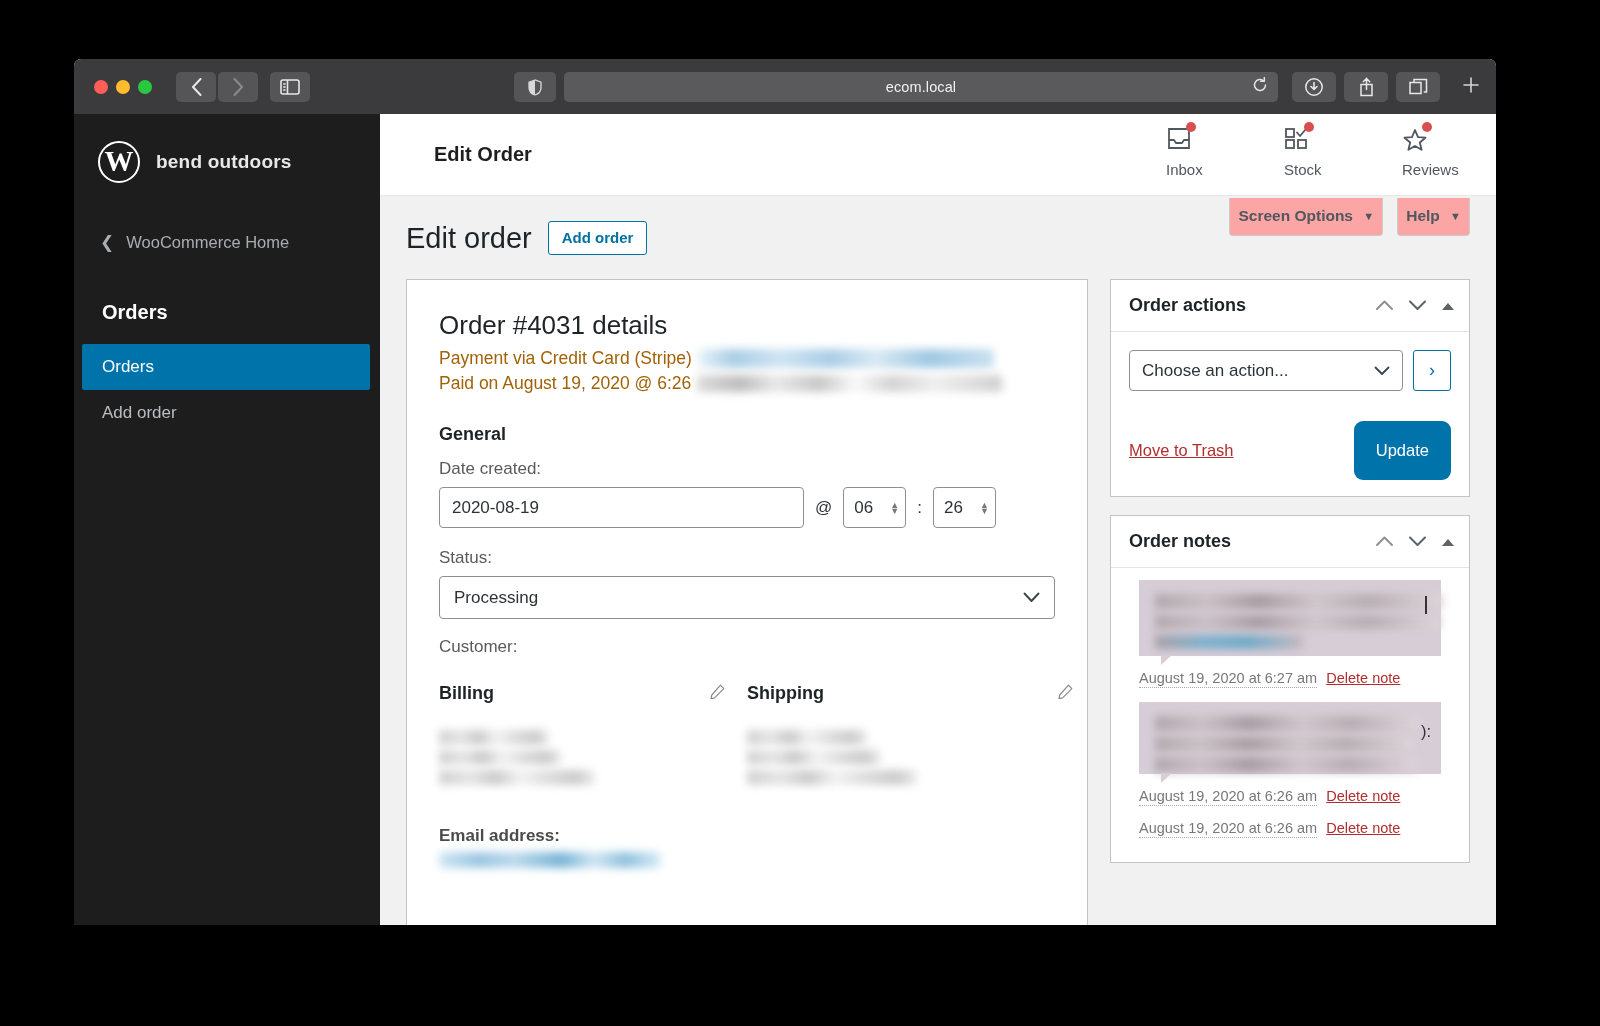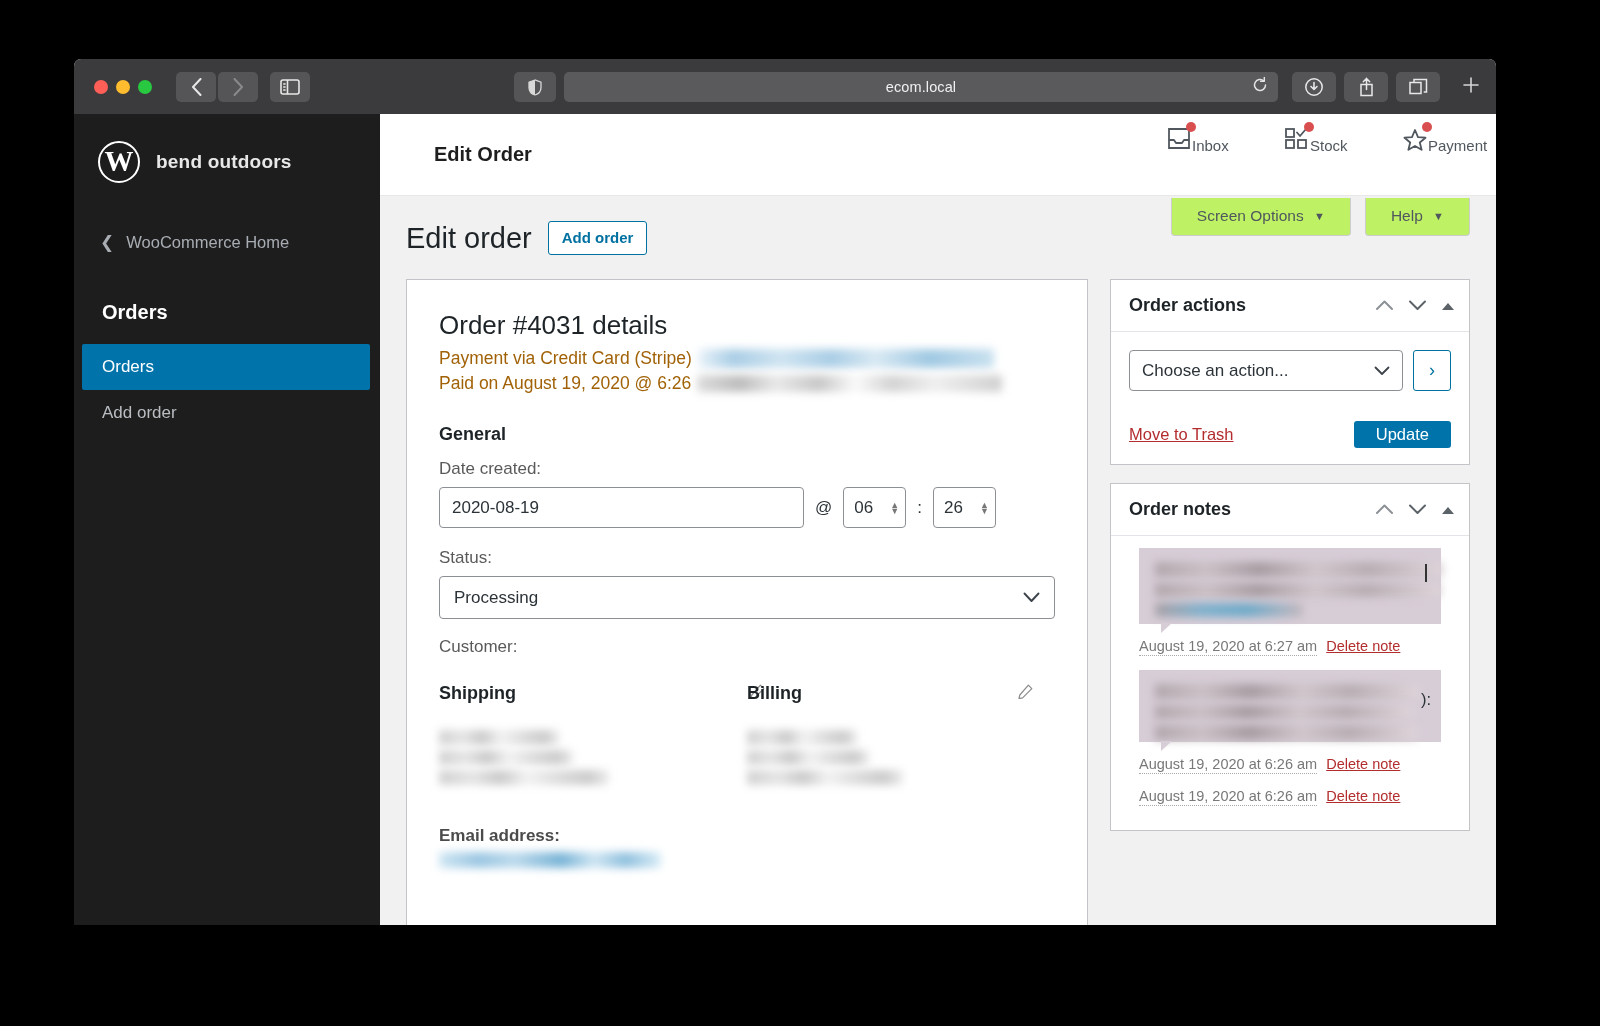--- a/index.html
+++ b/index.html
@@ -167,45 +167,46 @@
     align-items: center;
     padding: 0 26px 0 54px;
     position: relative;
   }
   .wc-title { font-size: 20px; font-weight: bold; color: #1e1e1e; }
   .wc-icons {
     position: absolute; right: 18px; top: 10px;
     display: flex; gap: 42px;
   }
   .wc-icon {
-    display: flex; align-items: flex-end;
-    width: 76px;
+    display: flex; flex-direction: column; align-items: flex-start;
+    gap: 7px; width: 76px;
     color: #50575e;
   }
   .wc-icon .glyph { position: relative; height: 30px; display:flex; align-items:center; justify-content:center; }
   .wc-icon .badge {
     position: absolute; right: -4px; top: -2px;
     width: 10px; height: 10px; border-radius: 50%;
     background: #d94f4f;
   }
   .wc-icon .lbl { font-size: 15px; color: #50575e; }
 
   .screenopts {
     position: absolute;
     right: 26px; top: 84px;
     display: flex;
   }
   .so-btn {
-    background: #bef264;
+    background: #fca5a5;
     border: 1px solid #ccc;
     border-top: none;
     border-radius: 0 0 4px 4px;
-    padding: 9px 25px 10px;
+    padding: 9px 8px 10px;
     font-size: 15.5px;
     color: #50575e;
+    font-weight: bold;
   }
   .so-btn:last-child { margin-left: 14px; }
   .so-btn .caret { font-size: 11px; margin-left: 6px; position: relative; top: -1px; }
 
   .scrollpane {
     position: absolute;
     top: 83px; left: 0; right: 0; bottom: 0;
     overflow: hidden;
   }
   .pagewrap { padding: 24px 26px 0 26px; }
@@ -348,23 +349,23 @@
   .pb-footer {
     display: flex; align-items: center; justify-content: space-between;
     padding: 12px 18px 16px;
   }
   .trash-link {
     color: #b32d2e; font-size: 16.5px; text-decoration: underline;
   }
   .update-btn {
     background: #0073aa;
     color: #fff;
-    border: none; border-radius: 3px;
+    border: none; border-radius: 9px;
     font-size: 16.5px;
-    padding: 4px 22px;
+    padding: 20px 22px;
     font-family: "Liberation Sans", sans-serif;
   }
 
   .notes-list { padding: 12px 28px 10px; }
   .note { margin-bottom: 16px; }
   .note-bubble {
     background: #d7cdd7;
     padding: 14px 16px;
     position: relative;
     font-size: 16.5px;
@@ -525,21 +526,21 @@
             <div class="lbl">Stock</div>
           </div>
 
           <div class="wc-icon">
             <div class="glyph">
               <svg width="26" height="24" viewBox="0 0 26 24">
                 <path d="M13 3l3 7.2 7.5.5-5.7 4.8 1.8 7.3L13 18.9 6.4 22.8l1.8-7.3L2.5 10.7l7.5-.5z" stroke="#50575e" stroke-width="1.8" fill="none" stroke-linejoin="round"></path>
               </svg>
               <span class="badge"></span>
             </div>
-            <div class="lbl">Payment</div>
+            <div class="lbl">Reviews</div>
           </div>
         </div>
       </div>
 
       <div class="screenopts">
         <div class="so-btn">
           <span>Screen Options</span>
           <span class="caret">▼</span>
         </div>
         <div class="so-btn">
@@ -602,44 +603,44 @@
                   <span class="chevdown">
                     <svg width="17" height="11" viewBox="0 0 17 11">
                         <path d="M1.5 1.5L8.5 9l7-7.5" stroke="#3c434a" stroke-width="1.9" fill="none" stroke-linecap="round" stroke-linejoin="round"></path>
                       </svg>
                   </span>
                 </div>
 
                 <div class="field-label">Customer:</div>
 
                 <div class="addr-cols">
+                  <div class="addr-col">
+                    <div class="addr-h3">Billing</div>
+                    <span class="pencil">
+                      <svg width="15" height="15" viewBox="0 0 15 15">
+                          <path d="M10.4 1.2l3.4 3.4L4.6 13.8 1 14.6l.8-3.6z" stroke="#8b8b8b" stroke-width="1.2" fill="none" stroke-linejoin="round"></path>
+                        </svg>
+                    </span>
+                    <div class="addr-lines">
+                      <span class="blur lightgray" style="width:110px;height:15px;"></span>
+                      <span class="blur lightgray" style="width:122px;height:15px;"></span>
+                      <span class="blur lightgray" style="width:156px;height:15px;"></span>
+                    </div>
+                  </div>
                   <div class="addr-col">
                     <div class="addr-h3">Shipping</div>
                     <span class="pencil" style="right:-18px;">
                       <svg width="15" height="15" viewBox="0 0 15 15">
                           <path d="M10.4 1.2l3.4 3.4L4.6 13.8 1 14.6l.8-3.6z" stroke="#8b8b8b" stroke-width="1.2" fill="none" stroke-linejoin="round"></path>
                         </svg>
                     </span>
                     <div class="addr-lines">
                       <span class="blur lightgray" style="width:120px;height:15px;"></span>
                       <span class="blur lightgray" style="width:134px;height:15px;"></span>
                       <span class="blur lightgray" style="width:170px;height:15px;"></span>
-                    </div>
-                  </div>
-                  <div class="addr-col">
-                    <div class="addr-h3">Billing</div>
-                    <span class="pencil">
-                      <svg width="15" height="15" viewBox="0 0 15 15">
-                          <path d="M10.4 1.2l3.4 3.4L4.6 13.8 1 14.6l.8-3.6z" stroke="#8b8b8b" stroke-width="1.2" fill="none" stroke-linejoin="round"></path>
-                        </svg>
-                    </span>
-                    <div class="addr-lines">
-                      <span class="blur lightgray" style="width:110px;height:15px;"></span>
-                      <span class="blur lightgray" style="width:122px;height:15px;"></span>
-                      <span class="blur lightgray" style="width:156px;height:15px;"></span>
                     </div>
                   </div>
                 </div>
 
                 <div class="email-label">Email address:</div>
                 <span class="blur blue2" style="width:222px;height:16px;margin-top:6px;"></span>
 
                 
                 
               </div>

